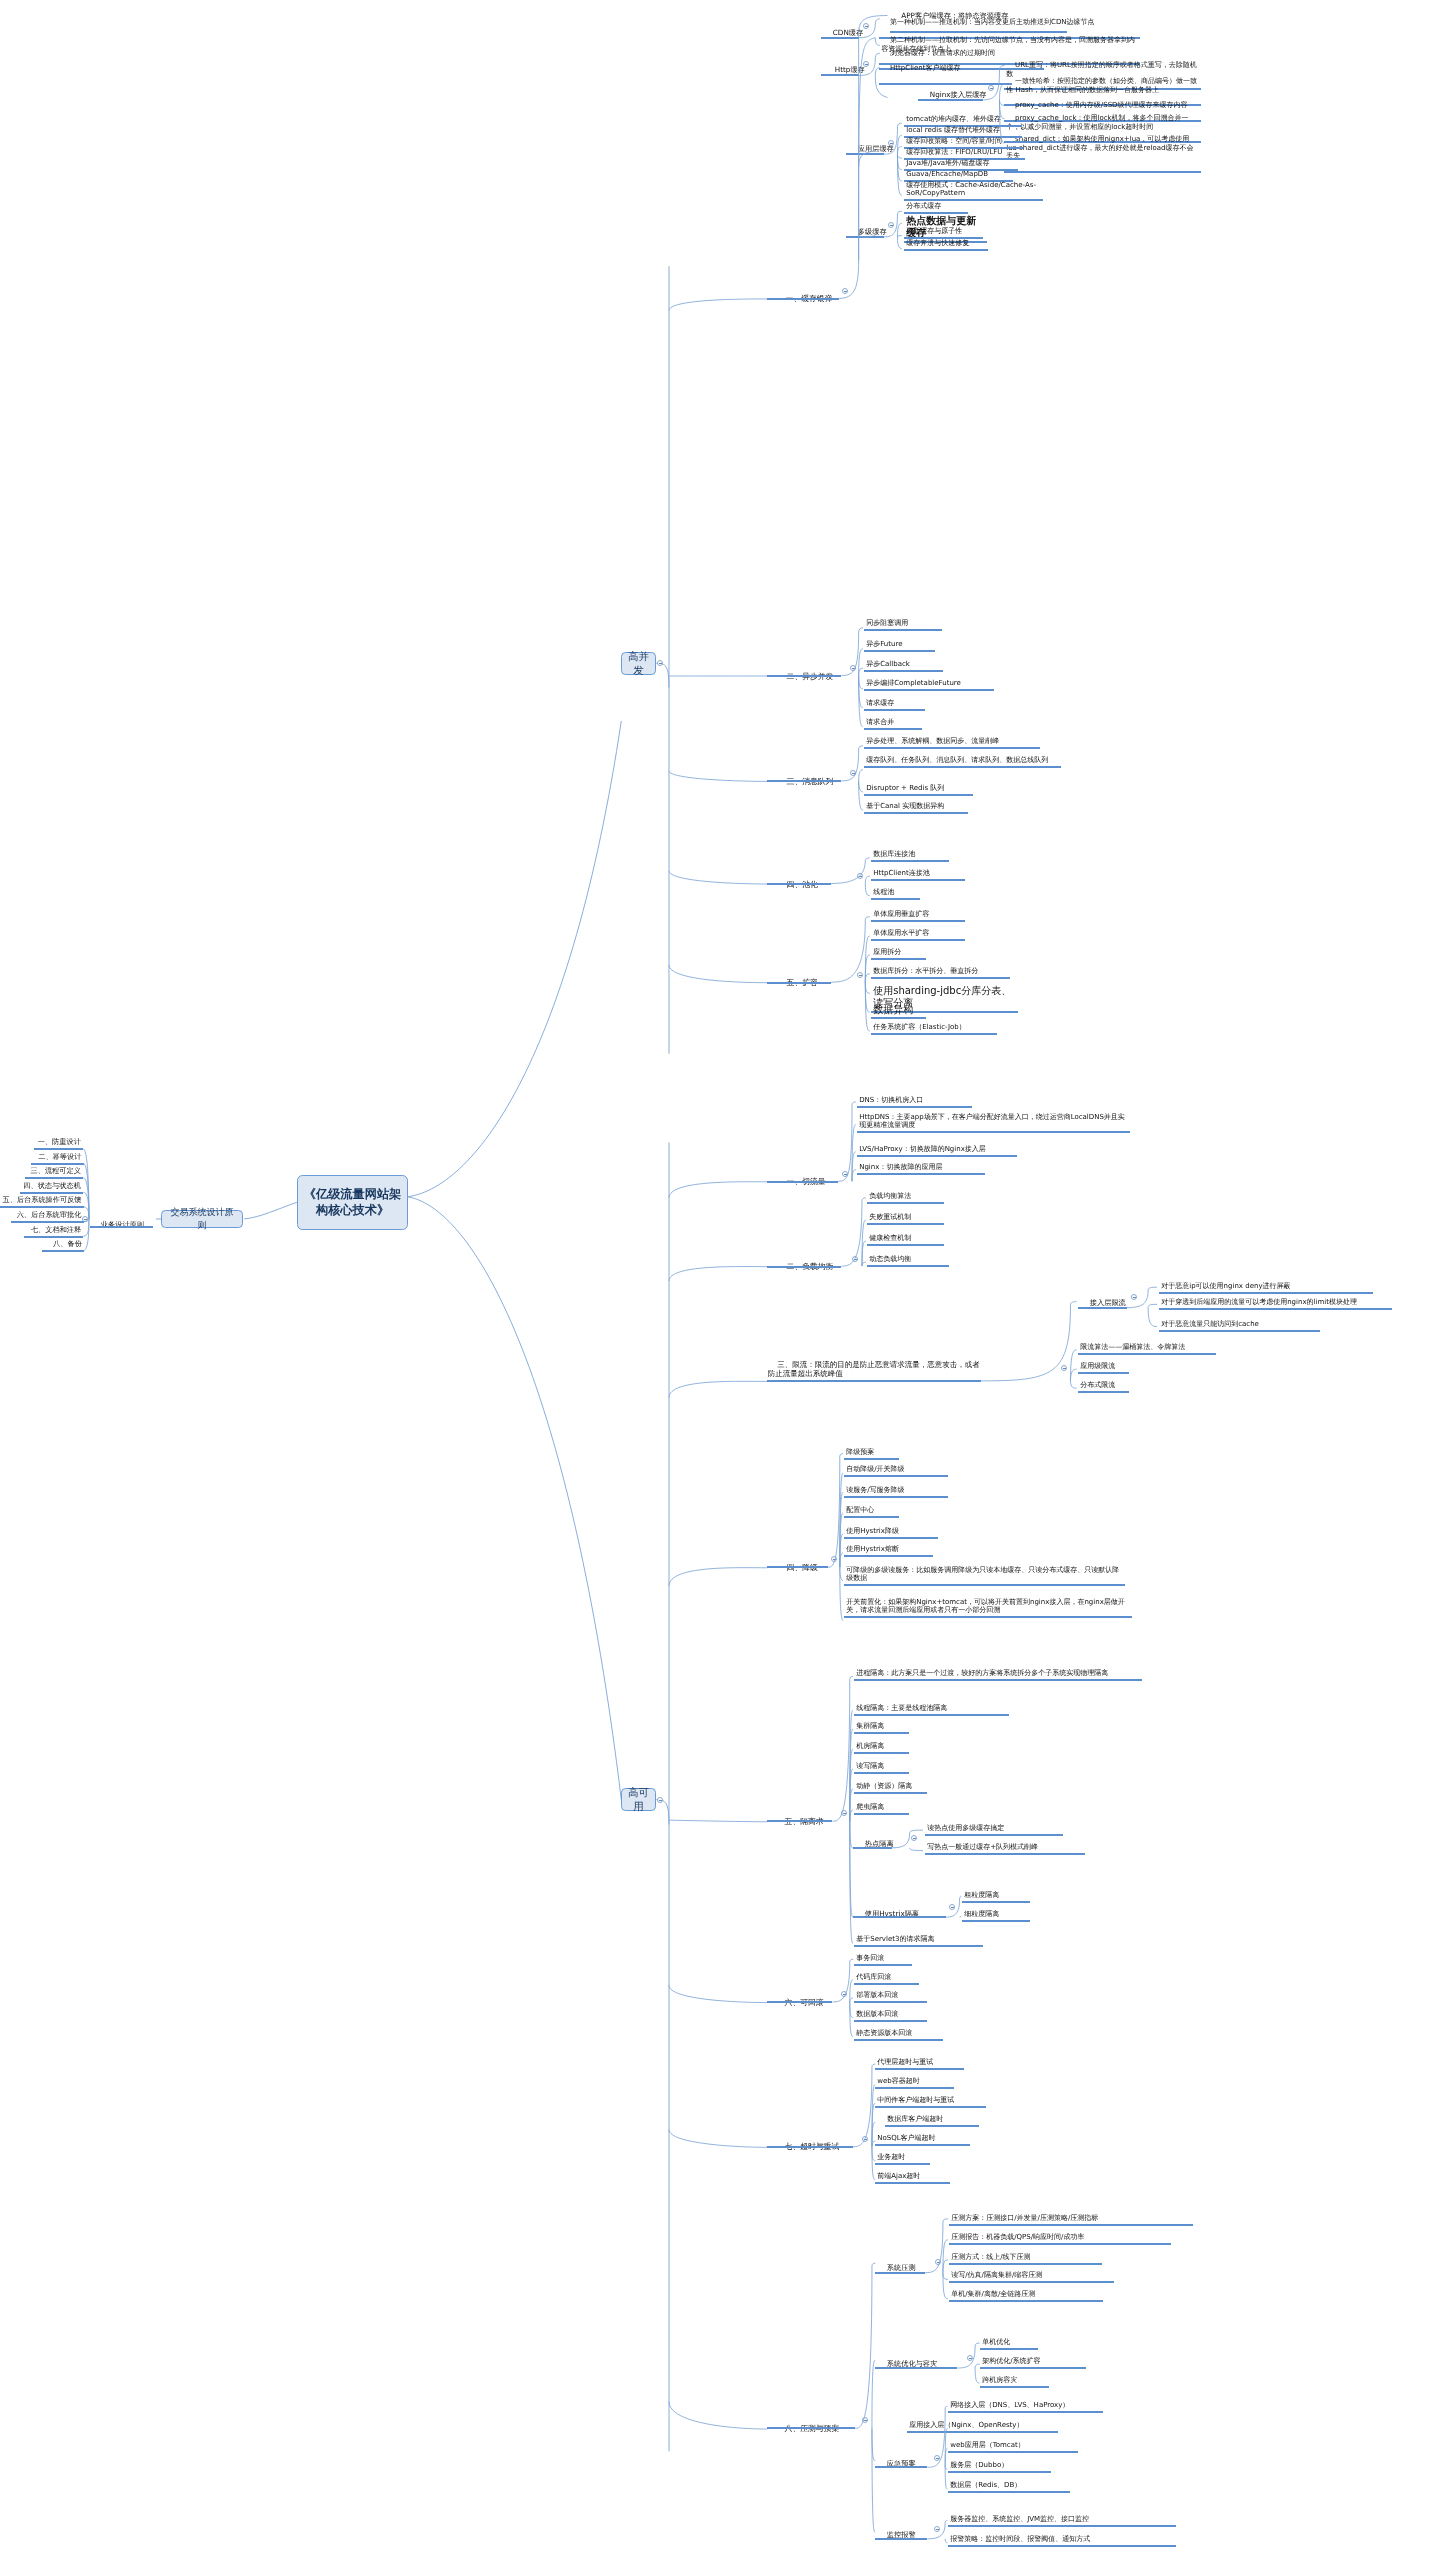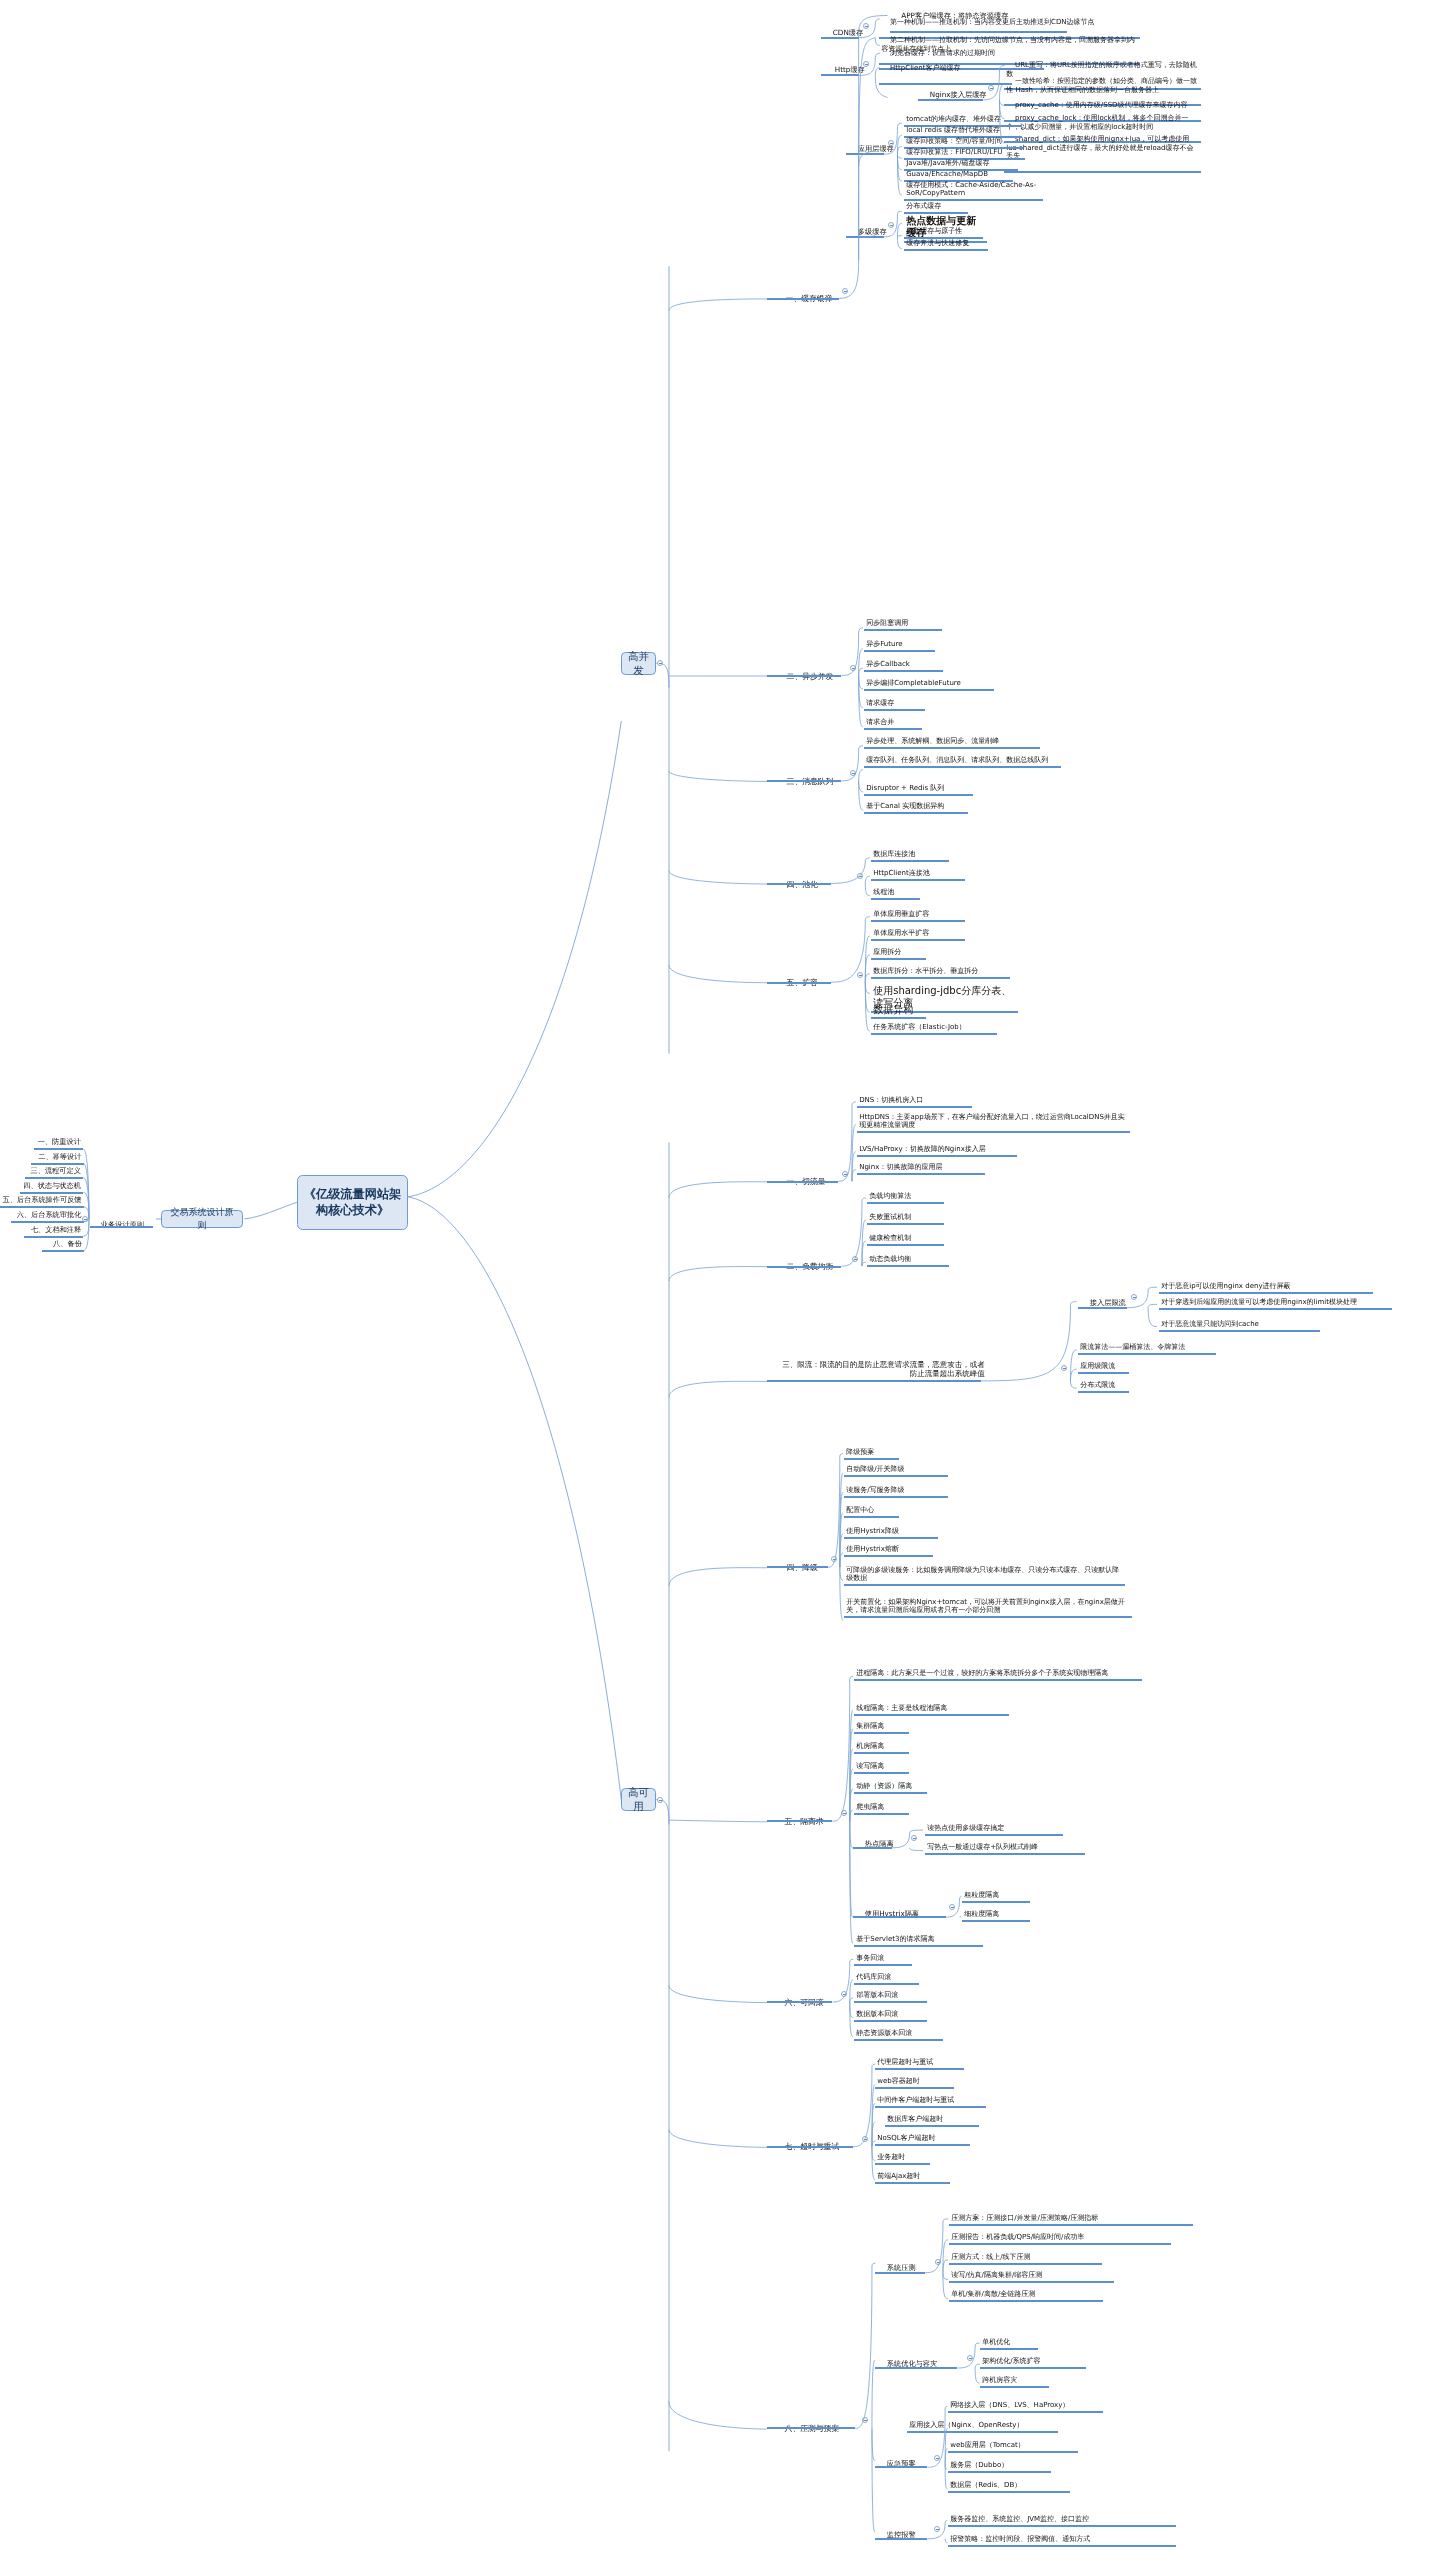--- a/index.html
+++ b/index.html
@@ -15,21 +15,21 @@
   .rootbox{position:absolute;border:1.7px solid #6a9bd8;background:#dde6f3;border-radius:5.5px;
            color:#17375e;font-weight:bold;text-align:center;display:flex;align-items:center;
            justify-content:center;padding:3.3px 5.5px;box-sizing:border-box;line-height:1.25;}
   .branchbox{position:absolute;border:1.1px solid #6a9bd8;background:#dde6f3;border-radius:4.4px;
              color:#17375e;text-align:center;display:flex;align-items:center;justify-content:center;
              padding:1.7px 4.4px;box-sizing:border-box;}
   
   .toggle{position:absolute;width:6.1px;height:6.1px;border:0.6px solid #8aa9cf;border-radius:50%;
           background:#fff;box-sizing:border-box;}
   .toggle::before{content:"";position:absolute;left:1.1px;top:2.2px;width:2.8px;height:0.6px;background:#6a8bb5;}
-  .plain{padding:0.6px 1.7px;text-align:right;}
+  .plain{padding:0.6px 1.7px;}
 </style>
 </head>
 <body>
 
 <div id="canvas">
 
   <svg class="links" xmlns="http://www.w3.org/2000/svg" viewBox="0 0 2614 4645" width="1450" height="2576">
     <g fill="none" stroke="#7aa3d4" stroke-width="1.6">
 
       <path d="M735,2158 C860,2140 1030,1900 1120,1300"></path>

